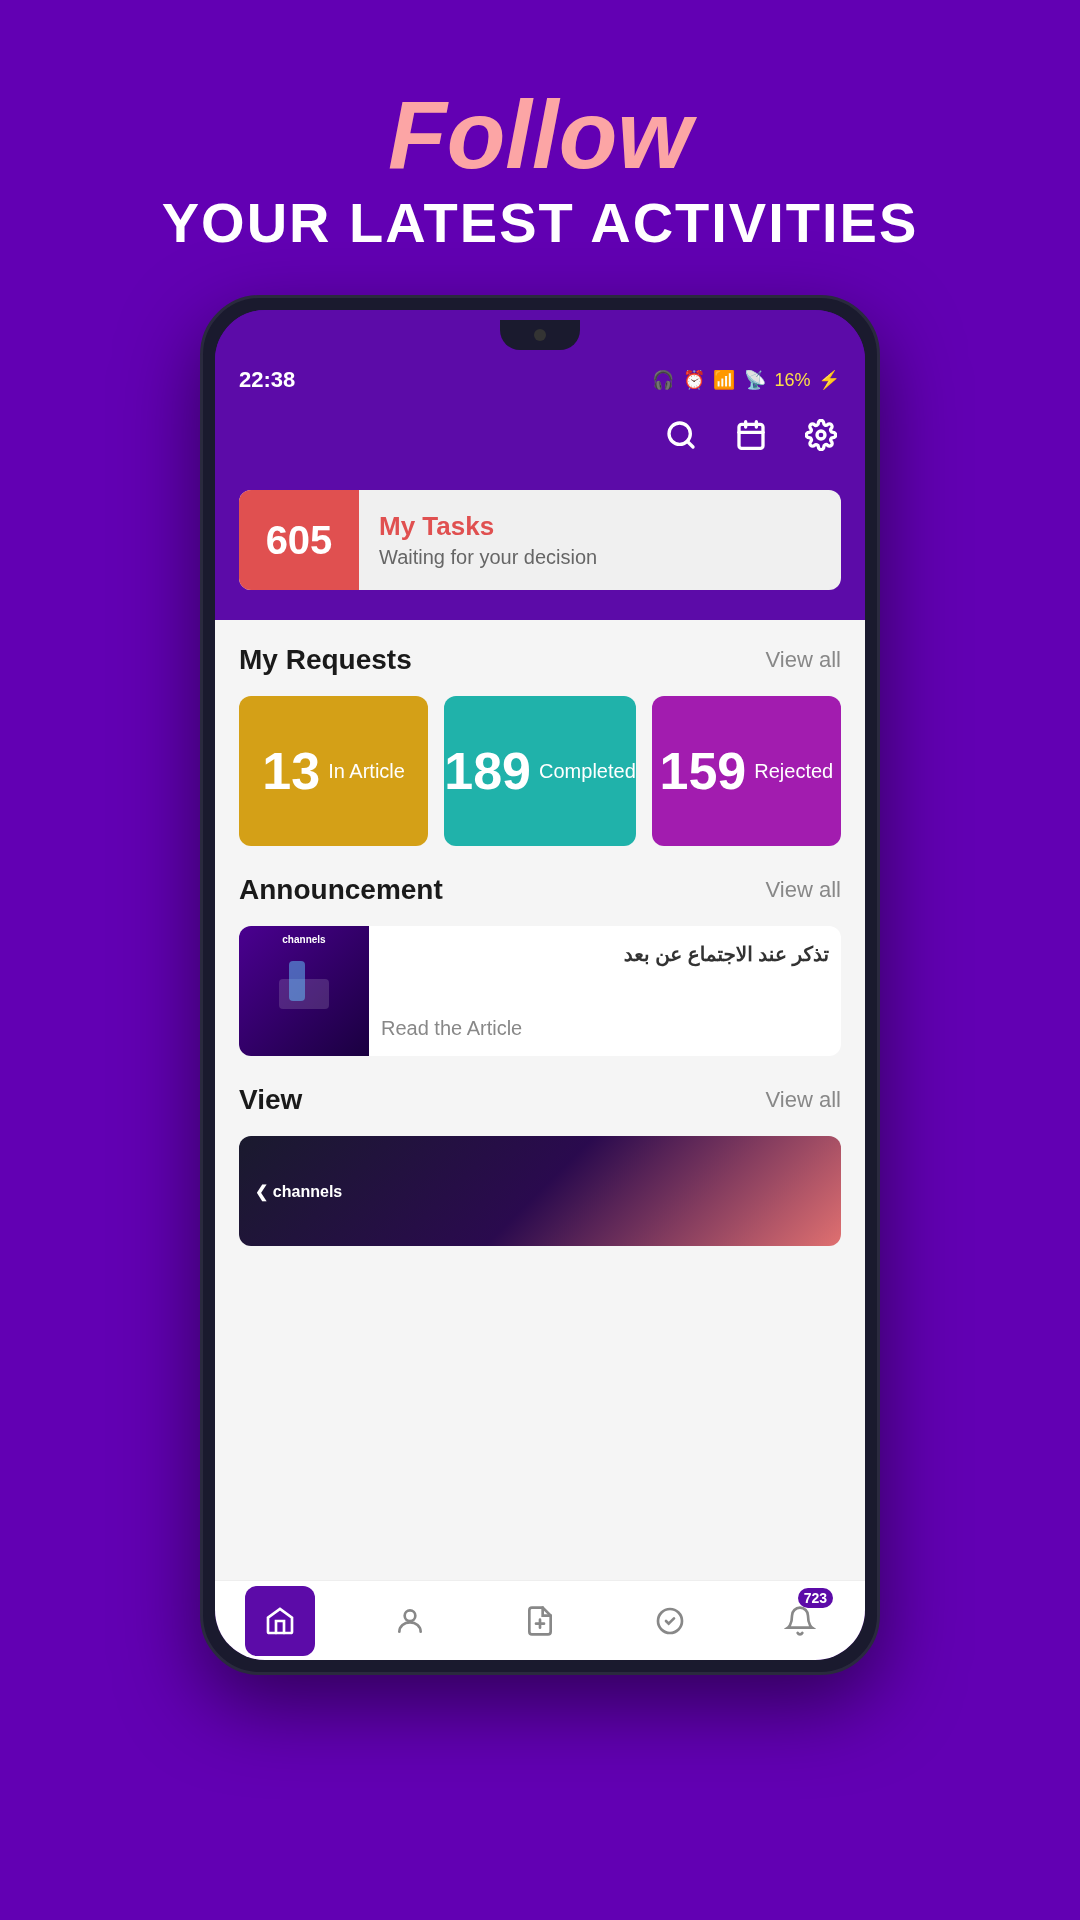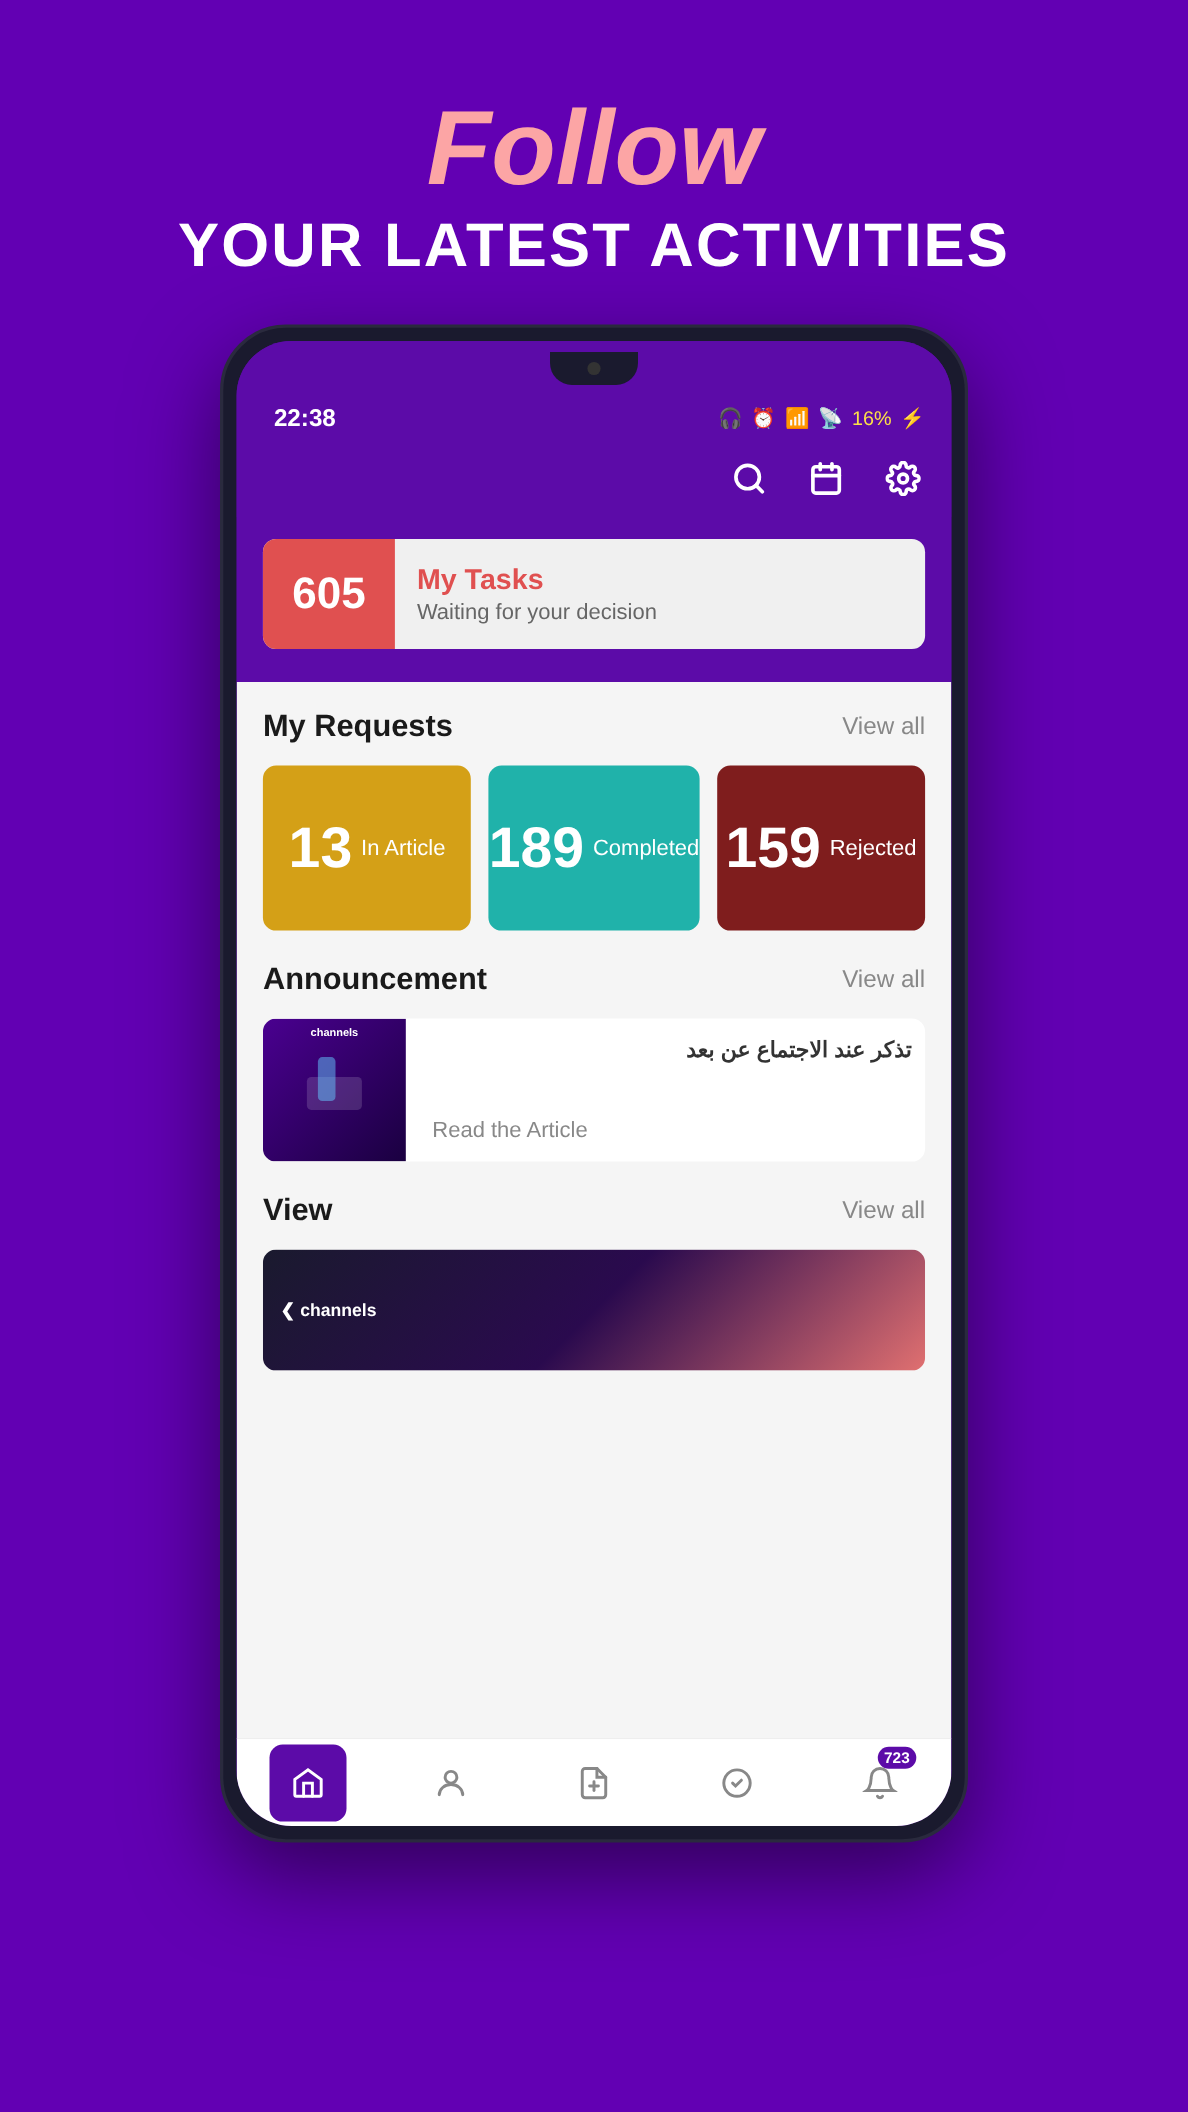--- a/index.html
+++ b/index.html
@@ -90,21 +90,20 @@
       display: flex;
       align-items: center;
       justify-content: space-between;
       padding: 0 24px;
       flex-shrink: 0;
     }
     .status-time {
       font-size: 22px;
       color: white;
       font-weight: 600;
-      margin-left: 10px;
     }
     .status-icons {
       display: flex;
       align-items: center;
       gap: 8px;
       font-size: 18px;
       color: white;
     }
     .battery-text {
       font-size: 18px;
@@ -230,21 +229,21 @@
       border-radius: 12px;
       height: 150px;
       display: flex;
       flex-direction: row;
       align-items: center;
       justify-content: center;
       gap: 8px;
     }
     .request-card.in-progress { background: #D4A017; }
     .request-card.completed { background: #20B2AA; }
-    .request-card.rejected { background: #7f1d1d; }
+    .request-card.rejected { background: #a21caf; }
 
     .request-number {
       font-size: 52px;
       font-weight: 800;
       color: white;
     }
     .request-label {
       font-size: 20px;
       color: white;
       font-weight: 500;
@@ -307,21 +306,20 @@
       position: absolute;
       bottom: 8px;
       left: 10px;
     }
     .announcement-text {
       padding: 16px 12px;
       display: flex;
       flex-direction: column;
       justify-content: space-between;
       flex: 1;
-      margin-left: 12px;
     }
     .ann-title {
       font-size: 20px;
       color: #333;
       font-weight: 600;
       text-align: right;
       direction: rtl;
     }
     .ann-read-link {
       font-size: 20px;

